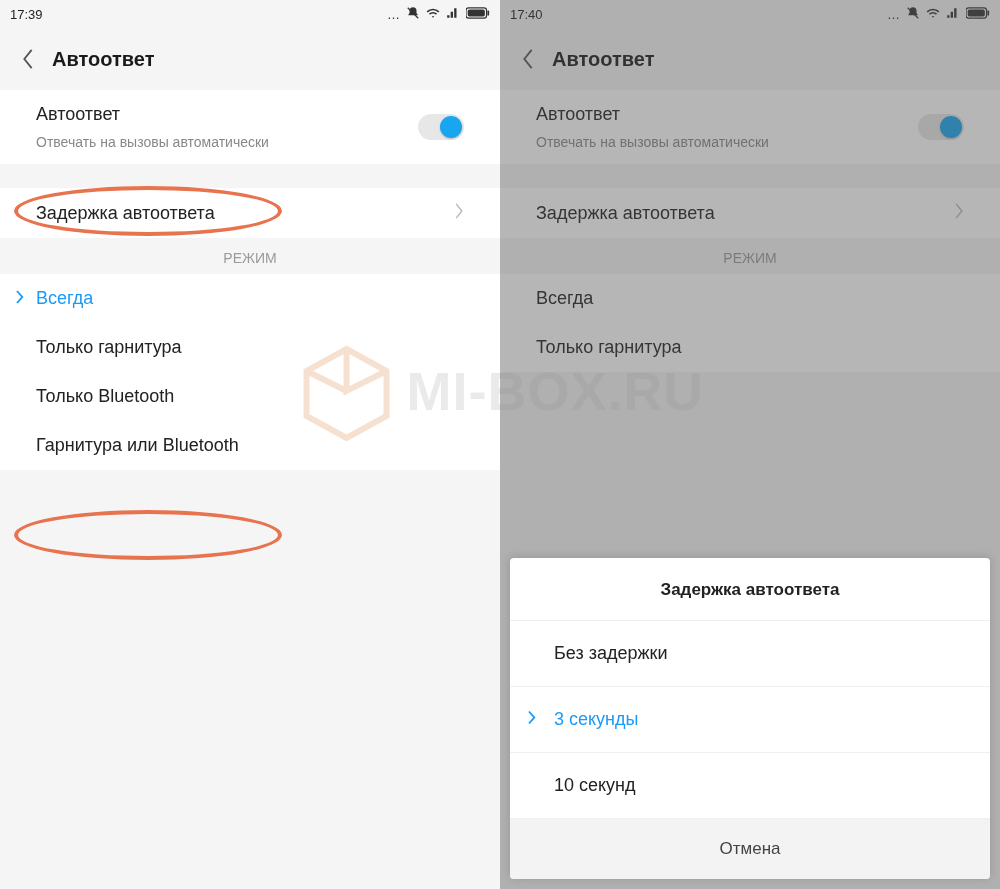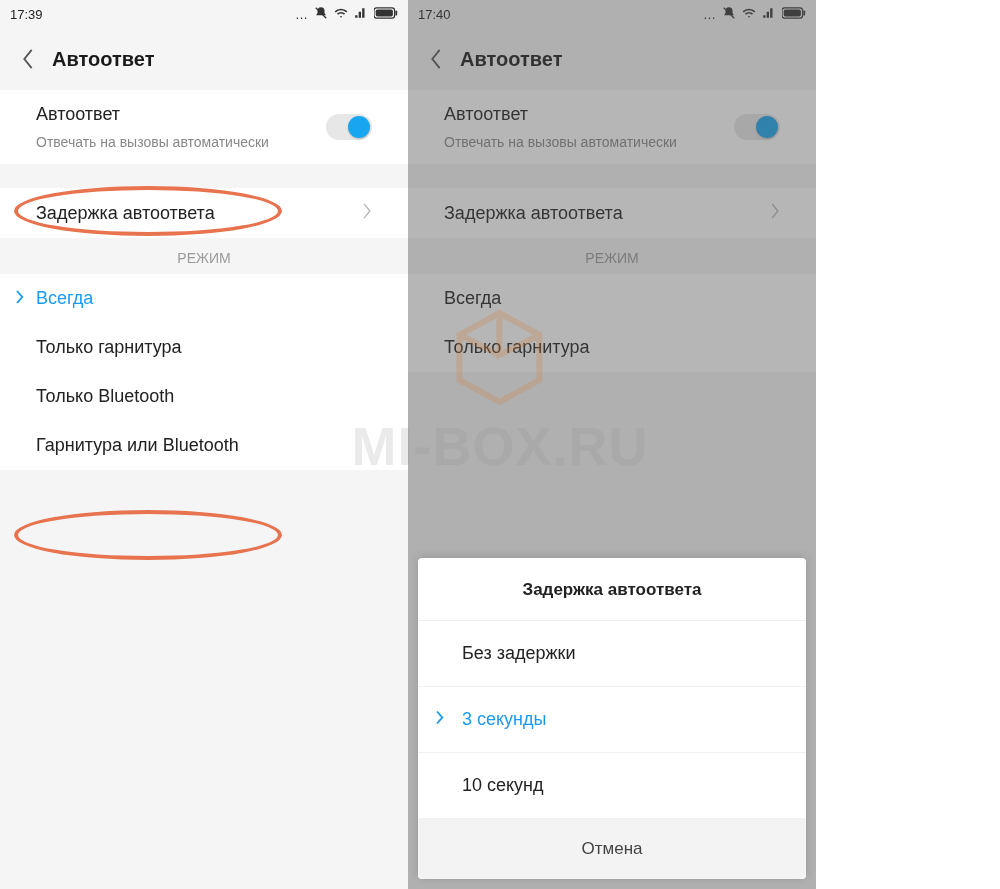--- a/index.html
+++ b/index.html
@@ -6,21 +6,21 @@
   body {
     font-family: -apple-system, "Helvetica Neue", Arial, sans-serif;
     background: #fff;
     width: 1000px;
     height: 889px;
     overflow: hidden;
     position: relative;
   }
   .phones {
     display: flex;
-    width: 816px;
+    width: 1000px;
     height: 889px;
   }
   .phone {
     width: 500px;
     height: 889px;
     position: relative;
     background: #f5f5f5;
   }
   .phone.right { border-left: 0px solid #ddd; }
 
@@ -166,21 +166,20 @@
     transform: translate(-50%, -50%);
     font-size: 54px;
     font-weight: 700;
     color: rgba(140,140,140,0.18);
     letter-spacing: 1px;
     white-space: nowrap;
     pointer-events: none;
     display: flex;
     align-items: center;
     gap: 10px;
-    flex-direction: column;
   }
   .wm-logo {
     width: 100px; height: 100px;
     opacity: 0.22;
   }
   .wm-logo svg { width: 100%; height: 100%; }
 
   
   .phone.right .base { position: absolute; inset: 0; }
   .phone.right .base .list,

